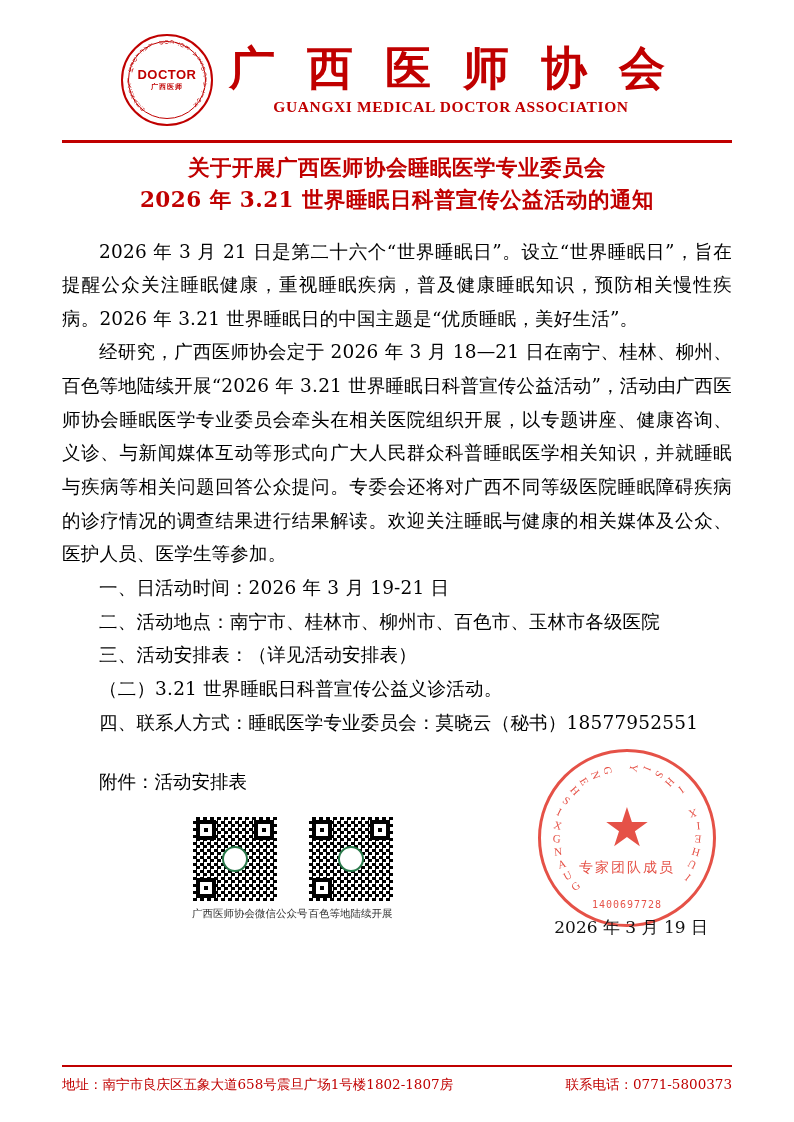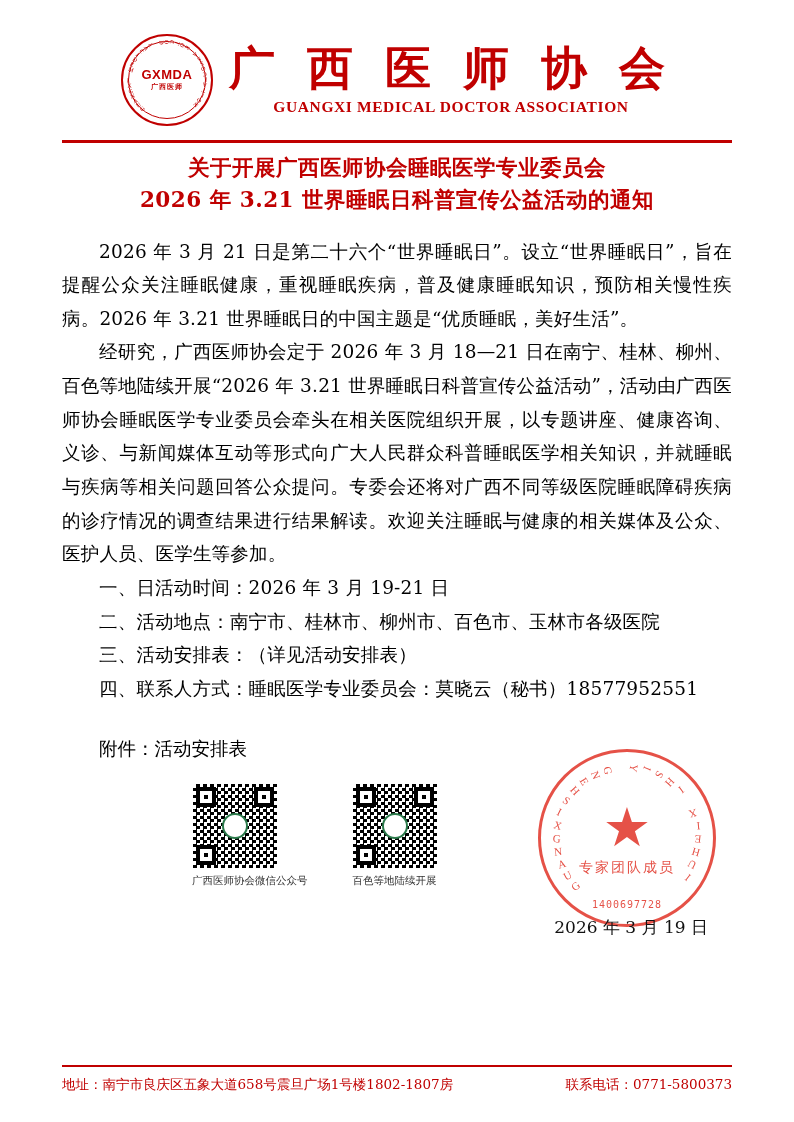--- a/index.html
+++ b/index.html
@@ -144,21 +144,20 @@
     margin-top: 30px;
     text-indent: 2em;
     font-size: 18.5px;
     font-family: "DejaVu Serif", serif;
   }
 
   
   .qr-row {
     margin-top: 22px;
     display: flex;
-    gap: 44px;
     padding-left: 130px;
   }
   .qr-block { text-align: center; }
   .qr-img {
     width: 84px;
     height: 84px;
     background:
       repeating-conic-gradient(#000 0 25%, #fff 0 50%) 0 0 / 7px 7px;
     position: relative;
     border: 1px solid #fff;
@@ -317,21 +316,21 @@
             <span style="transform: rotate(77.7273deg) translate(0px, -40px) rotate(90deg);">O</span>
             <span style="transform: rotate(85.9091deg) translate(0px, -40px) rotate(90deg);">C</span>
             <span style="transform: rotate(94.0909deg) translate(0px, -40px) rotate(90deg);">I</span>
             <span style="transform: rotate(102.273deg) translate(0px, -40px) rotate(90deg);">A</span>
             <span style="transform: rotate(110.455deg) translate(0px, -40px) rotate(90deg);">T</span>
             <span style="transform: rotate(118.636deg) translate(0px, -40px) rotate(90deg);">I</span>
             <span style="transform: rotate(126.818deg) translate(0px, -40px) rotate(90deg);">O</span>
             <span style="transform: rotate(135deg) translate(0px, -40px) rotate(90deg);">N</span>
           </div>
         <div class="logo-core">
-          <span>GXMDA</span>
+          <span>DOCTOR</span>
           <span class="cn">广西医师</span>
         </div>
       </div>
       <div class="lh-titles">
         <div class="lh-cn">广 西 医 师 协 会</div>
         <div class="lh-en">GUANGXI MEDICAL DOCTOR ASSOCIATION</div>
       </div>
     </div>
     <div class="lh-rule"></div>
   </div>
@@ -346,20 +345,21 @@
 
     <p><span>经研究，广西医师协会定于 2026 年 3 月 18—21 日在南宁、桂林、柳州、百色等地陆续开展</span><span class="b">“2026 年 3.21 世界睡眠日科普宣传公益活动”</span><span>，活动由广西医师协会睡眠医学专业委员会牵头在相关医院组织开展，以专题讲座、健康咨询、义诊、与新闻媒体互动等形式向广大人民群众科普睡眠医学相关知识，并就睡眠与疾病等相关问题回答公众提问。专委会还将对广西不同等级医院睡眠障碍疾病的诊疗情况的调查结果进行结果解读。欢迎关注睡眠与健康的相关媒体及公众、医护人员、医学生等参加。</span></p>
 
     <p><span class="b">一、日活动时间：</span><span class="b">2026 年 3 月 19-21 日</span></p>
 
     <p><span class="b">二、活动地点：</span><span class="b">南宁市、桂林市、柳州市、百色市、玉林市各级医院</span></p>
 
     <p><span class="b">三、活动安排表：</span><span class="b">（详见活动安排表）</span></p>
 
 
+    <p>（二）3.21 世界睡眠日科普宣传公益义诊活动。</p>
 
     <p><span class="b">四、联系人方式：</span><span class="b">睡眠医学专业委员会：莫晓云（秘书）18577952551</span></p>
   </div>
 
   <div class="attach">附件：活动安排表</div>
 
   <div class="qr-row">
     <div class="qr-block">
       <div class="qr-img">
         <span class="fp tl"></span>

